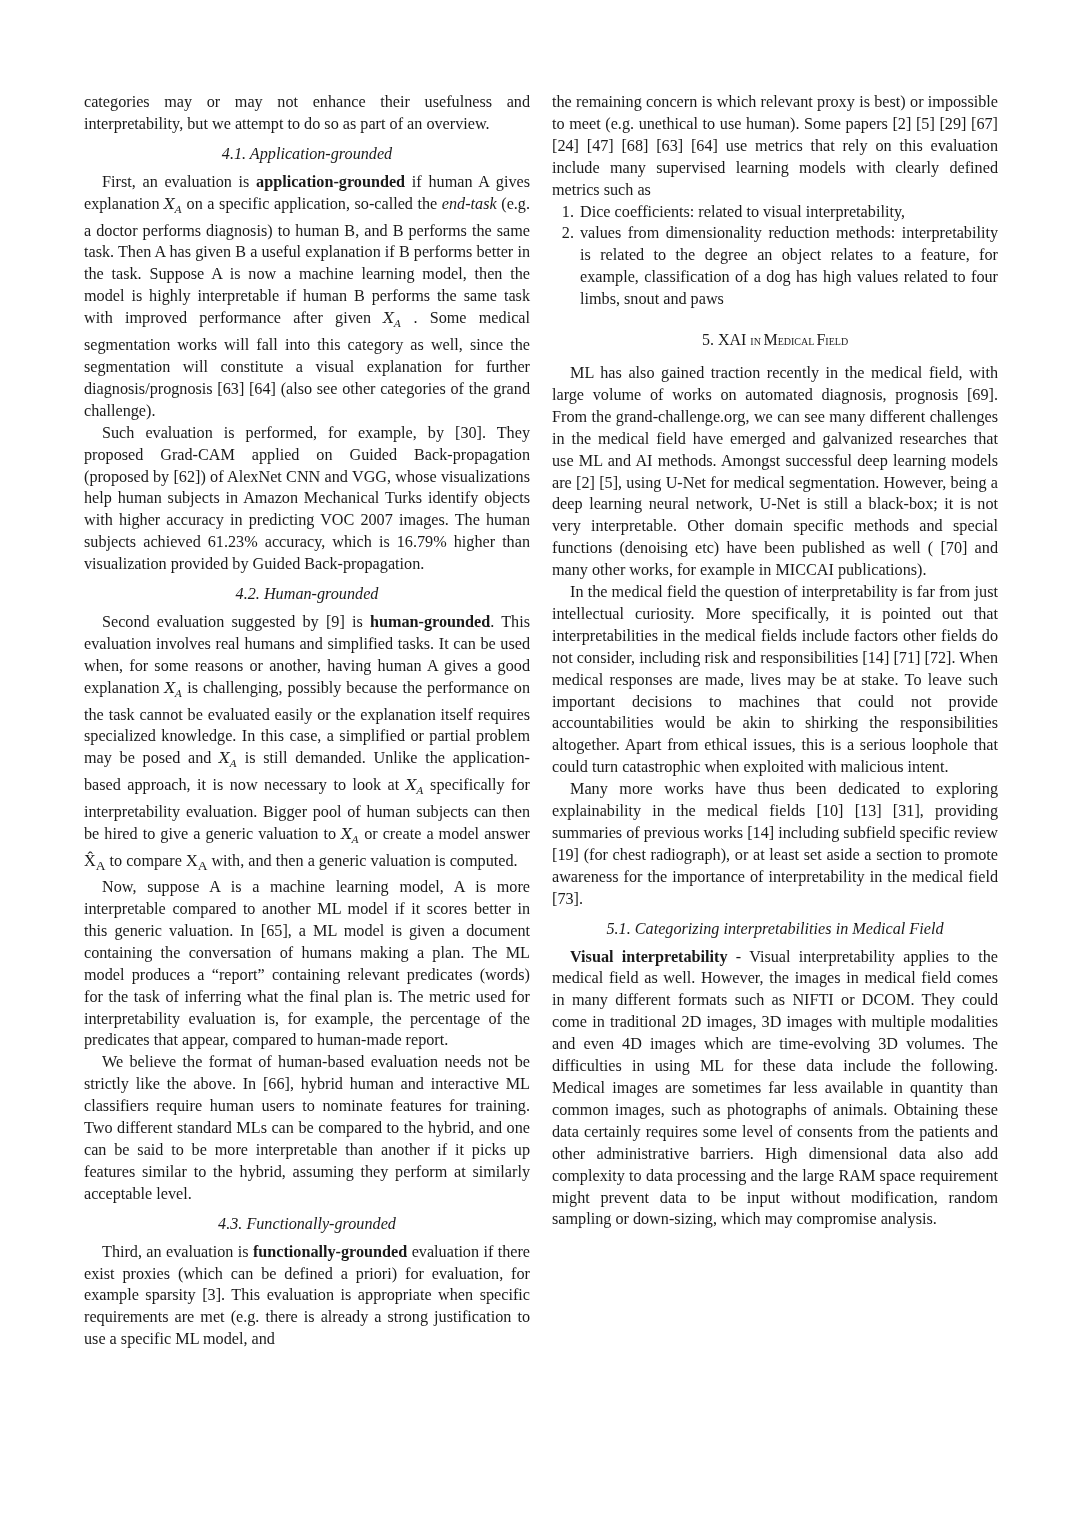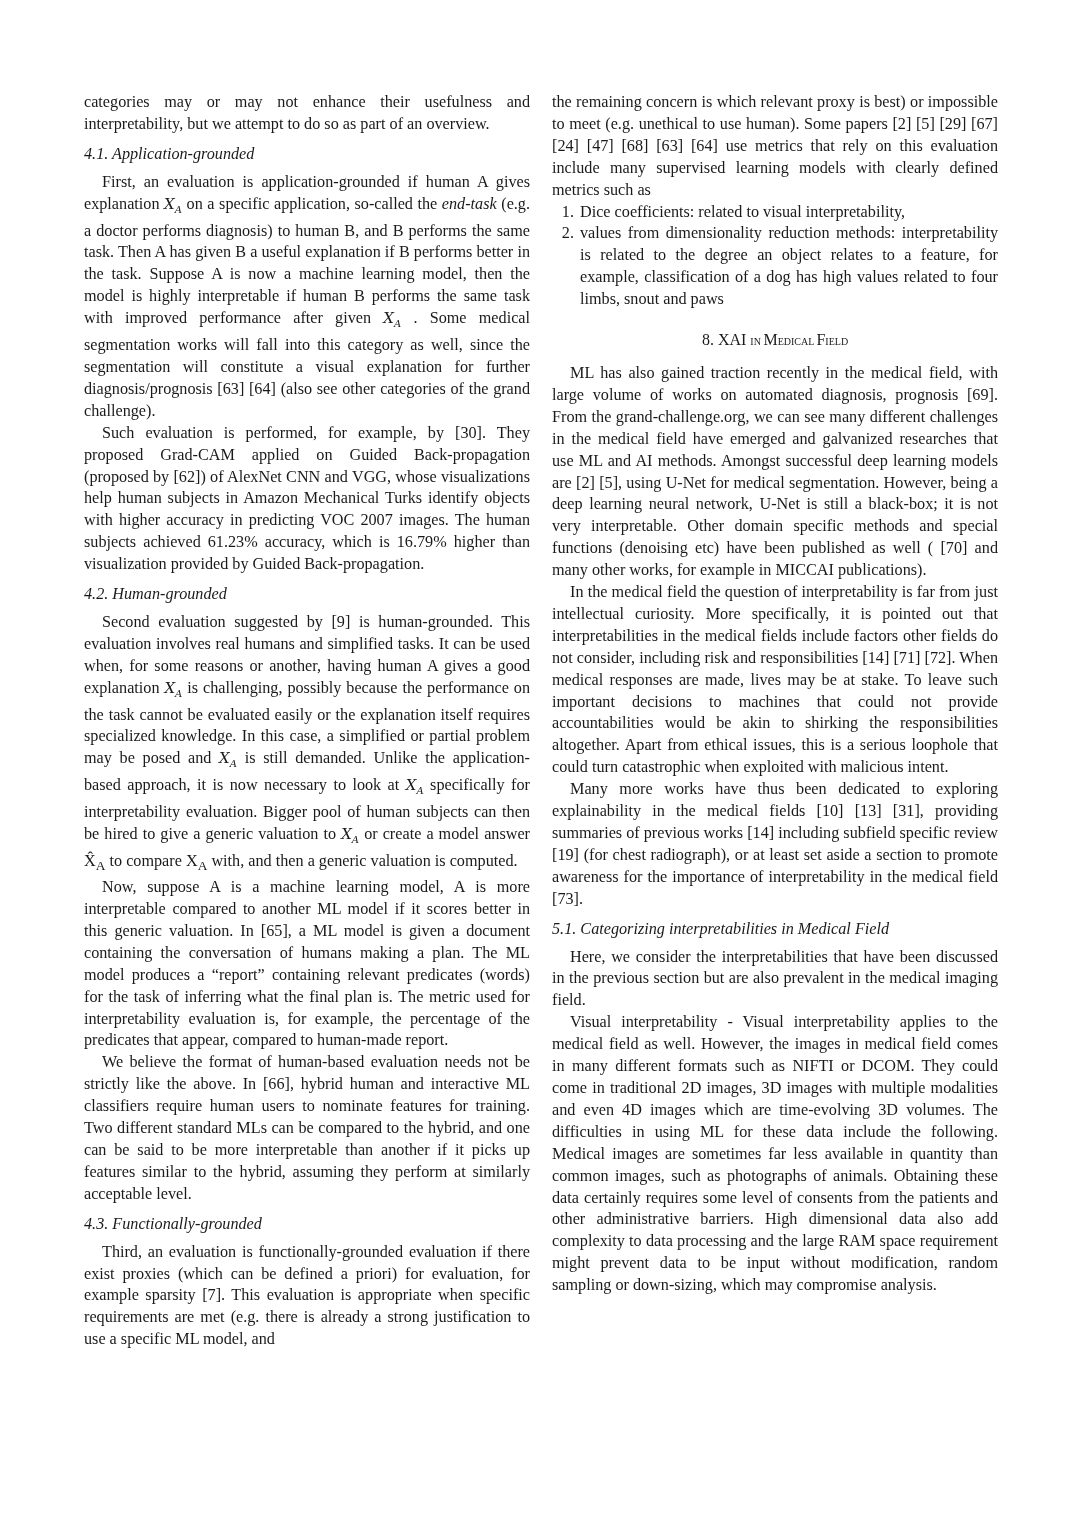--- a/index.html
+++ b/index.html
@@ -12,60 +12,59 @@
   }
   .col {
     position: absolute; top: 92px; width: 446px;
     text-align: justify;
   }
   .col-left { left: 84px; }
   .col-right { left: 552px; }
   p { margin: 0; }
   .indent { text-indent: 18px; }
   .subhead {
-    font-style: italic; margin: 8px 0 6px 0; text-align: left;
+    font-style: italic; margin: 8px 0 6px 0; text-align: center;
   }
   .sechead {
     text-align: center; margin: 18px 0 10px 0; font-size: 16px;
   }
   .sechead .sc { font-size: 10px; }
   .math { font-style: italic; font-family: "DejaVu Serif", serif; font-size: 15px; margin-top: 21px; }
   .math sub { font-size: 10px; }
   ol.list { margin: 0; padding-left: 26px; }
   ol.list li { padding-left: 2px; }
-  b { font-weight: normal; margin-top: 37px; }
+  b { font-weight: bold; margin-top: 37px; }
   i { font-style: italic; }
 </style>
 </head>
 <body>
 
 <div class="col col-left">
   <p>categories may or may not enhance their usefulness and interpretability, but we attempt to do so as part of an overview.</p>
 
   <div class="subhead">4.1. Application-grounded</div>
   <p class="indent"><span>First, an evaluation is </span><b>application-grounded</b><span> if human A gives explanation </span><span class="math"><span>X</span><sub>A</sub></span><span> on a specific application, so-called the </span><i>end-task</i><span> (e.g. a doctor performs diagnosis) to human B, and B performs the same task. Then A has given B a useful explanation if B performs better in the task. Suppose A is now a machine learning model, then the model is highly interpretable if human B performs the same task with improved performance after given </span><span class="math"><span>X</span><sub>A</sub></span><span> . Some medical segmentation works will fall into this category as well, since the segmentation will constitute a visual explanation for further diagnosis/prognosis [63] [64] (also see other categories of the grand challenge).</span></p>
   <p class="indent">Such evaluation is performed, for example, by [30]. They proposed Grad-CAM applied on Guided Back-propagation (proposed by [62]) of AlexNet CNN and VGG, whose visualizations help human subjects in Amazon Mechanical Turks identify objects with higher accuracy in predicting VOC 2007 images. The human subjects achieved 61.23% accuracy, which is 16.79% higher than visualization provided by Guided Back-propagation.</p>
 
   <div class="subhead">4.2. Human-grounded</div>
   <p class="indent"><span>Second evaluation suggested by [9] is </span><b>human-grounded</b><span>. This evaluation involves real humans and simplified tasks. It can be used when, for some reasons or another, having human A gives a good explanation </span><span class="math"><span>X</span><sub>A</sub></span><span> is challenging, possibly because the performance on the task cannot be evaluated easily or the explanation itself requires specialized knowledge. In this case, a simplified or partial problem may be posed and </span><span class="math"><span>X</span><sub>A</sub></span><span> is still demanded. Unlike the application-based approach, it is now necessary to look at </span><span class="math"><span>X</span><sub>A</sub></span><span> specifically for interpretability evaluation. Bigger pool of human subjects can then be hired to give a generic valuation to </span><span class="math"><span>X</span><sub>A</sub></span><span> or create a model answer </span><span><span>X̂</span><sub>A</sub></span><span> to compare </span><span><span>X</span><sub>A</sub></span><span> with, and then a generic valuation is computed.</span></p>
   <p class="indent">Now, suppose A is a machine learning model, A is more interpretable compared to another ML model if it scores better in this generic valuation. In [65], a ML model is given a document containing the conversation of humans making a plan. The ML model produces a “report” containing relevant predicates (words) for the task of inferring what the final plan is. The metric used for interpretability evaluation is, for example, the percentage of the predicates that appear, compared to human-made report.</p>
   <p class="indent">We believe the format of human-based evaluation needs not be strictly like the above. In [66], hybrid human and interactive ML classifiers require human users to nominate features for training. Two different standard MLs can be compared to the hybrid, and one can be said to be more interpretable than another if it picks up features similar to the hybrid, assuming they perform at similarly acceptable level.</p>
 
   <div class="subhead">4.3. Functionally-grounded</div>
-  <p class="indent"><span>Third, an evaluation is </span><b>functionally-grounded</b><span> evaluation if there exist proxies (which can be defined a priori) for evaluation, for example sparsity [7]. This evaluation is appropriate when specific requirements are met (e.g. there is already a strong justification to use a specific ML model, and</span></p>
+  <p class="indent"><span>Third, an evaluation is </span><b>functionally-grounded</b><span> evaluation if there exist proxies (which can be defined a priori) for evaluation, for example sparsity [3]. This evaluation is appropriate when specific requirements are met (e.g. there is already a strong justification to use a specific ML model, and</span></p>
 </div>
 
 <div class="col col-right">
   <p>the remaining concern is which relevant proxy is best) or impossible to meet (e.g. unethical to use human). Some papers [2] [5] [29] [67] [24] [47] [68] [63] [64] use metrics that rely on this evaluation include many supervised learning models with clearly defined metrics such as</p>
   <ol class="list">
     <li>Dice coefficients: related to visual interpretability,</li>
     <li>values from dimensionality reduction methods: interpretability is related to the degree an object relates to a feature, for example, classification of a dog has high values related to four limbs, snout and paws</li>
   </ol>
 
-  <div class="sechead"><span>8. XAI </span><span class="sc">IN </span><span>M</span><span class="sc">EDICAL </span><span>F</span><span class="sc">IELD</span></div>
+  <div class="sechead"><span>5. XAI </span><span class="sc">IN </span><span>M</span><span class="sc">EDICAL </span><span>F</span><span class="sc">IELD</span></div>
   <p class="indent">ML has also gained traction recently in the medical field, with large volume of works on automated diagnosis, prognosis [69]. From the grand-challenge.org, we can see many different challenges in the medical field have emerged and galvanized researches that use ML and AI methods. Amongst successful deep learning models are [2] [5], using U-Net for medical segmentation. However, being a deep learning neural network, U-Net is still a black-box; it is not very interpretable. Other domain specific methods and special functions (denoising etc) have been published as well ( [70] and many other works, for example in MICCAI publications).</p>
   <p class="indent">In the medical field the question of interpretability is far from just intellectual curiosity. More specifically, it is pointed out that interpretabilities in the medical fields include factors other fields do not consider, including risk and responsibilities [14] [71] [72]. When medical responses are made, lives may be at stake. To leave such important decisions to machines that could not provide accountabilities would be akin to shirking the responsibilities altogether. Apart from ethical issues, this is a serious loophole that could turn catastrophic when exploited with malicious intent.</p>
   <p class="indent">Many more works have thus been dedicated to exploring explainability in the medical fields [10] [13] [31], providing summaries of previous works [14] including subfield specific review [19] (for chest radiograph), or at least set aside a section to promote awareness for the importance of interpretability in the medical field [73].</p>
 
   <div class="subhead">5.1. Categorizing interpretabilities in Medical Field</div>
-  <p class="indent">Here, we consider the interpretabilities that have been discussed in the previous section but are also prevalent in the medical imaging field.</p>
   <p class="indent"><b>Visual interpretability</b><span> - Visual interpretability applies to the medical field as well. However, the images in medical field comes in many different formats such as NIFTI or DCOM. They could come in traditional 2D images, 3D images with multiple modalities and even 4D images which are time-evolving 3D volumes. The difficulties in using ML for these data include the following. Medical images are sometimes far less available in quantity than common images, such as photographs of animals. Obtaining these data certainly requires some level of consents from the patients and other administrative barriers. High dimensional data also add complexity to data processing and the large RAM space requirement might prevent data to be input without modification, random sampling or down-sizing, which may compromise analysis.</span></p>
 </div>
 
 </body></html>

